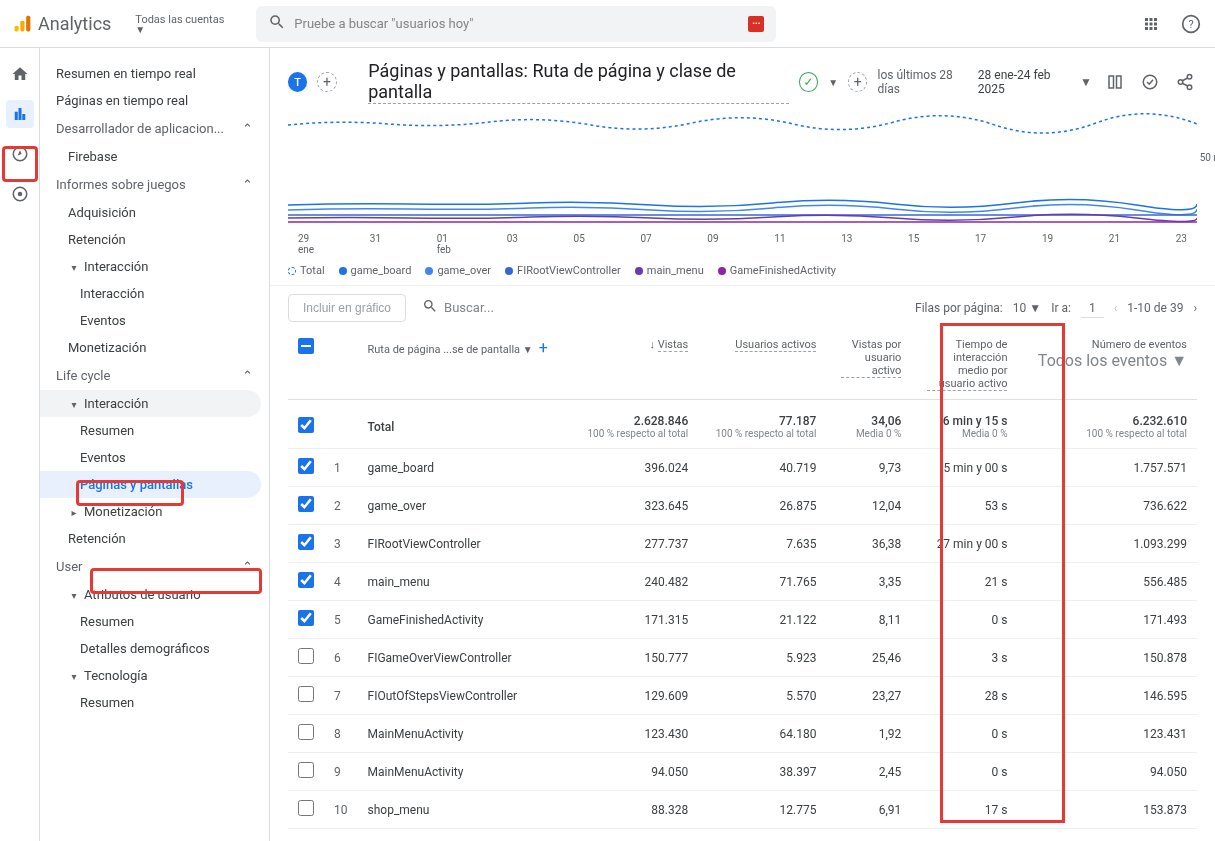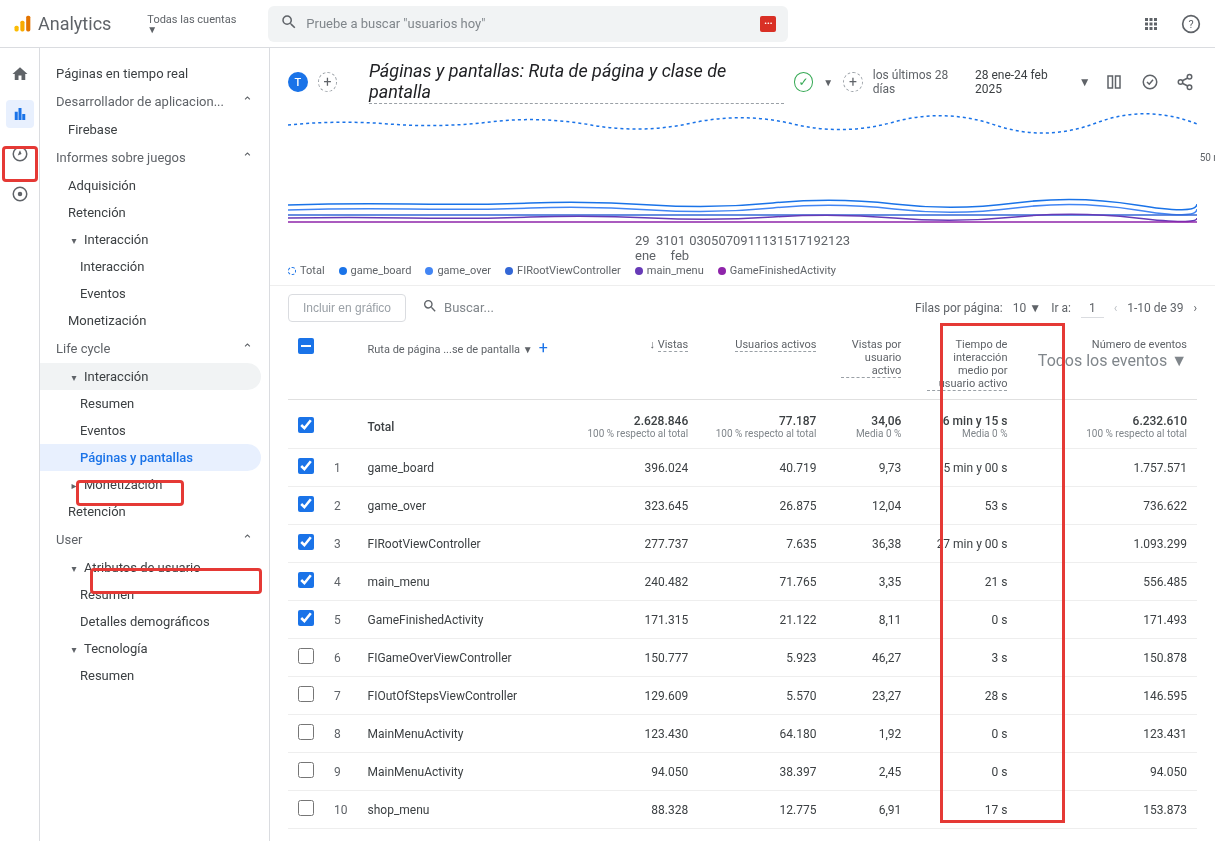--- a/index.html
+++ b/index.html
@@ -3,21 +3,21 @@
 <meta charset="utf-8">
 <style>
 * { box-sizing: border-box; margin: 0; padding: 0; }
 body { font-family: 'Google Sans', Roboto, Arial, sans-serif; font-size: 13px; color: #3c4043; background: #fff; overflow: hidden; }
 .app { display: flex; flex-direction: column; height: 841px; width: 1215px; }
 
 
 .header { display: flex; align-items: center; height: 48px; padding: 0 12px; border-bottom: 1px solid #dadce0; gap: 12px; }
 .logo { display: flex; align-items: center; gap: 6px; font-size: 18px; color: #5f6368; }
 .logo-icon { width: 20px; height: 20px; }
-.acct-select { display: flex; flex-direction: column; font-size: 11px; color: #5f6368; margin-left: 24px; position: relative; }
+.acct-select { display: flex; flex-direction: column; font-size: 11px; color: #5f6368; margin-left: 12px; position: relative; }
 .acct-select .arrow { font-size: 10px; margin-top: -2px; }
 .search-bar { flex: 1; max-width: 520px; height: 36px; background: #f1f3f4; border-radius: 6px; display: flex; align-items: center; padding: 0 12px; gap: 8px; color: #5f6368; margin-left: 20px; }
 .search-bar .kb-icon { margin-left: auto; width: 16px; height: 16px; background: #d93025; border-radius: 2px; color: #fff; font-size: 8px; display: flex; align-items: center; justify-content: center; }
 .hdr-right { margin-left: auto; display: flex; gap: 16px; align-items: center; }
 .icon-btn { width: 24px; height: 24px; color: #5f6368; display: flex; align-items: center; justify-content: center; cursor: pointer; }
 
 
 .main { display: flex; flex: 1; overflow: hidden; }
 .rail { width: 40px; border-right: 1px solid #dadce0; display: flex; flex-direction: column; align-items: center; padding-top: 12px; gap: 12px; }
 .rail-item { width: 28px; height: 28px; border-radius: 4px; display: flex; align-items: center; justify-content: center; color: #5f6368; cursor: pointer; }
@@ -32,29 +32,29 @@
 .side-sub2 { padding: 6px 16px 6px 40px; cursor: pointer; color: #3c4043; }
 .side-sub2.active { color: #1a73e8; font-weight: 500; background: #e8f0fe; border-radius: 0 16px 16px 0; margin-right: 8px; }
 .side-expand { font-size: 10px; width: 12px; display: inline-block; text-align: center; color: #5f6368; margin-right: 4px; }
 .hl-box { position: absolute; border: 3px solid #e53935; border-radius: 4px; pointer-events: none; }
 
 
 .content { flex: 1; overflow: auto; padding: 0; position: relative; }
 .report-hdr { display: flex; align-items: center; padding: 12px 18px 6px; gap: 10px; }
 .t-badge { width: 20px; height: 20px; border-radius: 50%; background: #1a73e8; color: #fff; font-size: 11px; display: flex; align-items: center; justify-content: center; font-weight: 500; }
 .plus-circle { width: 20px; height: 20px; border: 1px dashed #9aa0a6; border-radius: 50%; display: flex; align-items: center; justify-content: center; color: #5f6368; font-size: 14px; cursor: pointer; }
-.report-title { font-size: 18px; color: #202124; border-bottom: 1px dashed #9aa0a6; padding-bottom: 1px; font-style: italic; }
+.report-title { font-size: 18px; color: #202124; border-bottom: 1px dashed #9aa0a6; padding-bottom: 1px; }
 .check-circle { width: 20px; height: 20px; border-radius: 50%; border: 1px solid #34a853; color: #34a853; display: flex; align-items: center; justify-content: center; font-size: 12px; }
 .rhdr-right { margin-left: auto; display: flex; align-items: center; gap: 12px; color: #5f6368; font-size: 12px; }
 .date-range { display: flex; align-items: center; gap: 4px; cursor: pointer; }
 
 
 .chart-area { height: 150px; margin: 0 18px; position: relative; }
 .chart-svg { width: 100%; height: 120px; }
-.chart-xlabels { display: flex; justify-content: center; padding: 0 10px; font-size: 13px; color: #5f6368; }
+.chart-xlabels { display: flex; justify-content: space-between; padding: 0 10px; font-size: 10px; color: #5f6368; }
 .chart-ylbl { position: absolute; right: -30px; font-size: 10px; color: #5f6368; }
 .legend { display: flex; gap: 14px; padding: 4px 18px 8px; font-size: 11px; color: #5f6368; align-items: center; flex-wrap: wrap; }
 .legend-item { display: flex; align-items: center; gap: 4px; }
 .legend-dot { width: 8px; height: 8px; border-radius: 50%; }
 .legend-dot.dashed { border: 1px dashed #1a73e8; background: transparent; }
 
 
 .tbl-controls { display: flex; align-items: center; padding: 8px 18px; gap: 12px; border-top: 1px solid #eee; }
 .incl-btn { border: 1px solid #dadce0; border-radius: 4px; padding: 6px 14px; color: #9aa0a6; font-size: 12px; background: #fff; }
 .tbl-search { flex: 1; max-width: 380px; display: flex; align-items: center; gap: 6px; color: #5f6368; border-bottom: 1px solid transparent; padding: 4px; }
@@ -142,20 +142,21 @@
       <div class="rail-item">
           <svg width="18" height="18" viewBox="0 0 24 24">
             <circle cx="12" cy="12" r="9" fill="none" stroke="currentColor" stroke-width="2"></circle>
             <circle cx="12" cy="12" r="3" fill="currentColor"></circle>
           </svg>
         </div>
       <div class="rail-highlight"></div>
     </div>
 
     <div class="sidebar">
+      <div class="side-link">Resumen en tiempo real</div>
       <div class="side-link">Páginas en tiempo real</div>
 
       <div class="side-group">
           <span>Desarrollador de aplicacion...</span>
           <span>⌃</span>
         </div>
       <div class="side-sub">Firebase</div>
 
       <div class="side-group">
           <span>Informes sobre juegos</span>
@@ -379,21 +380,21 @@
     <td>8,11</td>
     <td>0 s</td>
     <td>171.493</td>
             </tr>
             <tr>
     <td class="left"><input type="checkbox" class="cb" style=""></td>
     <td class="left num">6</td>
     <td class="left">FIGameOverViewController</td>
     <td>150.777</td>
     <td>5.923</td>
-    <td>46,27</td>
+    <td>25,46</td>
     <td>3 s</td>
     <td>150.878</td>
             </tr>
             <tr>
     <td class="left"><input type="checkbox" class="cb" style=""></td>
     <td class="left num">7</td>
     <td class="left">FIOutOfStepsViewController</td>
     <td>129.609</td>
     <td>5.570</td>
     <td>23,27</td>

